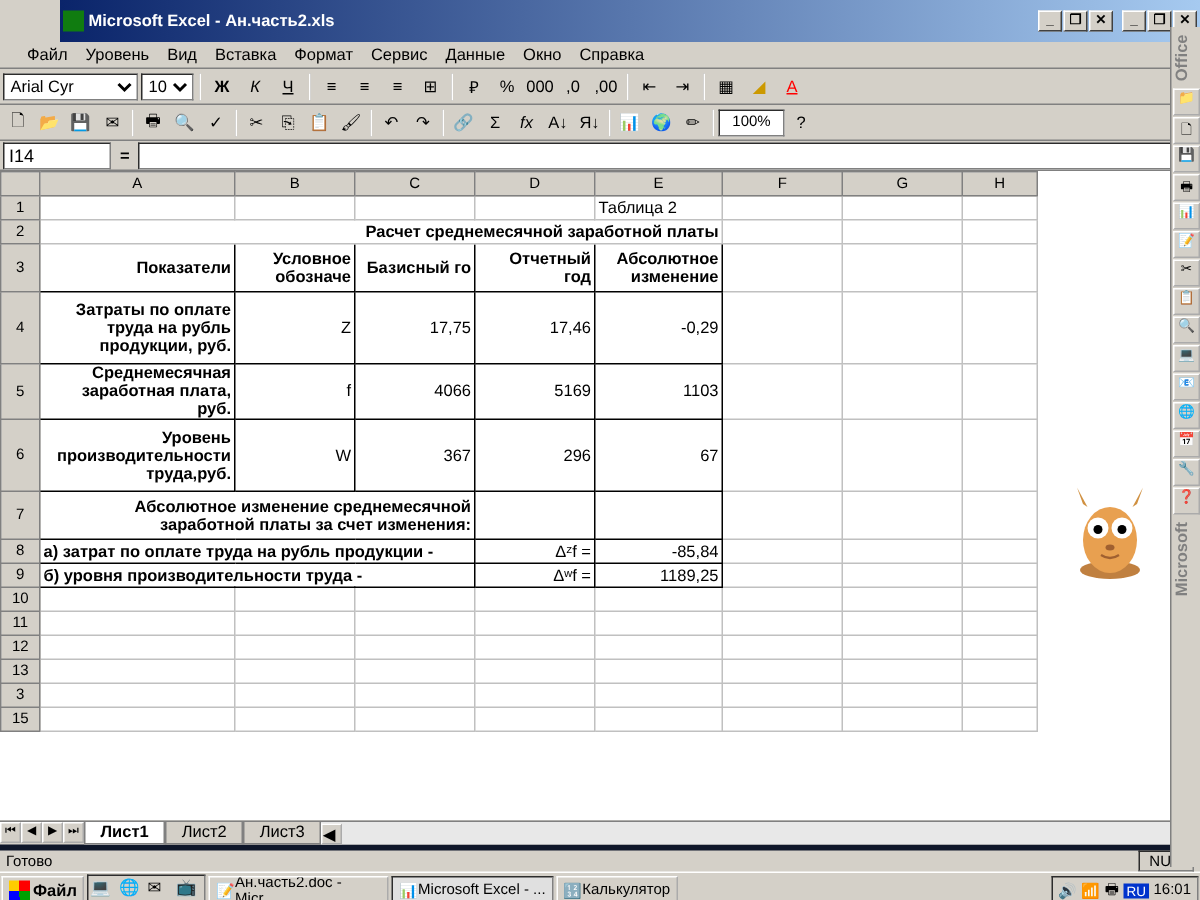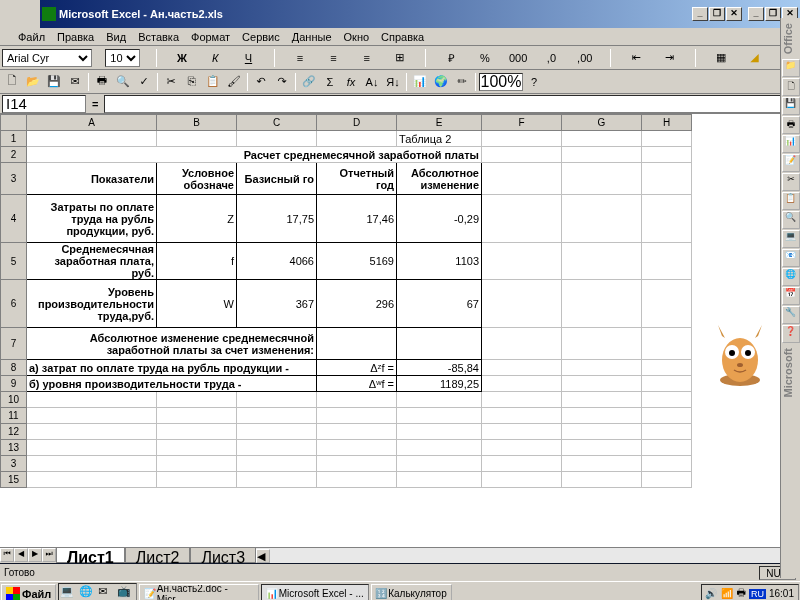--- a/index.html
+++ b/index.html
@@ -7,32 +7,32 @@
 
 .titlebar { background: linear-gradient(to right, #0a246a, #a6caf0); height: 28px; display: flex; align-items: center; padding: 0 2px; color: white; font-weight: bold; margin-left: 40px; }
 .titlebar .icon { width: 14px; height: 14px; background: #107c10; margin-right: 3px; }
 .titlebar .title { flex: 1; font-size: 11px; }
 .titlebar .btns { display: flex; gap: 1px; }
 .titlebar .btn { width: 16px; height: 14px; background: #d4d0c8; border: 1px solid #fff; border-right-color: #404040; border-bottom-color: #404040; font-size: 9px; text-align: center; line-height: 11px; color: black; cursor: pointer; }
 
 .menubar { background: #d4d0c8; height: 18px; display: flex; align-items: center; border-bottom: 1px solid #808080; padding-left: 12px; }
 .menubar .mi { padding: 1px 6px; cursor: pointer; }
 
-.fmtbar { background: #d4d0c8; height: 24px; display: flex; align-items: center; gap: 2px; padding: 1px 2px; border-bottom: 1px solid #808080; justify-content: space-between; }
+.fmtbar { background: #d4d0c8; height: 24px; display: flex; align-items: center; gap: 2px; padding: 1px 2px; border-bottom: 1px solid #808080; }
 .fmtbar select { font-size: 11px; height: 18px; background: white; border: 1px inset #808080; }
 .fmtbar .fontname { width: 90px; }
 .fmtbar .fontsize { width: 35px; }
 .tbtn { width: 20px; height: 20px; border: 1px solid #d4d0c8; display: inline-flex; align-items: center; justify-content: center; cursor: pointer; font-size: 11px; }
 .sep { width: 1px; height: 18px; background: #808080; border-right: 1px solid #fff; margin: 0 2px; }
 
 .stdbar { background: #d4d0c8; height: 24px; display: flex; align-items: center; gap: 1px; padding: 1px 2px; border-bottom: 1px solid #808080; }
-.zoombox { width: 44px; height: 18px; font-size: 16px; background: white; border: 1px inset #808080; text-align: center; }
+.zoombox { width: 44px; height: 18px; font-size: 10px; background: white; border: 1px inset #808080; text-align: center; }
 
 .fxbar { background: #d4d0c8; height: 20px; display: flex; align-items: center; border-bottom: 1px solid #808080; }
-.namebox { width: 84px; height: 18px; background: white; border: 1px inset #808080; font-size: 15px; padding: 1px 3px; margin-left: 2px; }
+.namebox { width: 72px; height: 18px; background: white; border: 1px inset #808080; font-size: 12px; padding: 1px 3px; margin-left: 2px; }
 .fxeq { padding: 0 6px; font-weight: bold; }
 .fxinput { flex: 1; height: 18px; background: white; border: 1px inset #808080; margin-right: 2px; }
 
 .gridarea { display: flex; height: 433px; background: white; }
 .gridmain { flex: 1; overflow: hidden; position: relative; }
 .sheet { border-collapse: collapse; font-size: 10px; }
 .sheet th { background: #d4d0c8; border: 1px solid #808080; font-weight: normal; font-size: 10px; color: black; height: 16px; text-align: center; }
 .sheet th.rh { width: 26px; }
 .sheet th.ch { width: 80px; }
 .sheet td { border: 1px solid #c0c0c0; padding: 0 2px; height: 16px; font-size: 11px; font-family: 'Arial', sans-serif; text-align: left; vertical-align: middle; }
@@ -46,26 +46,26 @@
 .vscroll .thumb { height: 40px; background: #d4d0c8; border: 1px outset #fff; margin-top: 2px; }
 .vscroll .track { height: calc(100% - 28px); background: #e8e8e8; }
 
 .rsidebar { width: 20px; background: #d4d0c8; border-left: 1px solid #808080; display: flex; flex-direction: column; gap: 1px; padding: 1px; height: 560px; position: absolute; right: 0; top: 18px; }
 .rsidebar .rbtn { width: 18px; height: 18px; border: 1px outset #fff; background: #d4d0c8; font-size: 9px; text-align: center; cursor: pointer; }
 .office-lbl { writing-mode: vertical-rl; font-size: 11px; color: #808080; font-weight: bold; padding: 4px 0; transform: rotate(180deg); }
 
 .tabstrip { height: 16px; display: flex; background: #d4d0c8; border-top: 1px solid #808080; }
 .tabnav { display: flex; }
 .tabnav .nbtn { width: 14px; height: 14px; border: 1px outset #fff; font-size: 8px; text-align: center; cursor: pointer; }
-.tab { padding: 1px 10px; background: #d4d0c8; border: 1px solid #808080; border-top: none; font-size: 16px; cursor: pointer; }
+.tab { padding: 1px 10px; background: #d4d0c8; border: 1px solid #808080; border-top: none; font-size: 11px; cursor: pointer; }
 .tab.active { background: white; font-weight: bold; }
 .hscroll { flex: 1; background: #e8e8e8; display: flex; align-items: center; }
 .hscroll .sbtn { width: 14px; height: 14px; background: #d4d0c8; border: 1px outset #fff; }
 
-.statusbar { height: 18px; background: #d4d0c8; border-top: 1px solid #0f172a; display: flex; align-items: center; font-size: 10px; padding: 0 4px; }
+.statusbar { height: 18px; background: #d4d0c8; border-top: 4px solid #0f172a; display: flex; align-items: center; font-size: 10px; padding: 0 4px; }
 .statusbar .stxt { flex: 1; }
 .statusbar .ind { border: 1px inset #808080; padding: 0 6px; margin-left: 2px; height: 14px; line-height: 13px; }
 
 .taskbar { height: 24px; background: #d4d0c8; border-top: 1px solid #fff; display: flex; align-items: center; padding: 1px; gap: 2px; }
 .startbtn { height: 20px; padding: 0 4px; border: 1px outset #fff; display: flex; align-items: center; font-weight: bold; font-size: 11px; cursor: pointer; }
 .startbtn .winlogo { width: 14px; height: 14px; margin-right: 2px; background: conic-gradient(#ff0000 0 25%, #00a000 25% 50%, #0000ff 50% 75%, #ffcc00 75% 100%); }
 .ql { display: flex; gap: 1px; border: 1px inset #808080; padding: 1px; }
 .ql .qlb { width: 18px; height: 18px; cursor: pointer; }
 .taskbtn { height: 20px; border: 1px outset #fff; padding: 0 4px; font-size: 10px; display: flex; align-items: center; max-width: 120px; overflow: hidden; cursor: pointer; }
 .taskbtn.active { border: 1px inset #808080; background: #e0e0e0; }
@@ -87,21 +87,21 @@
     <div class="btn">✕</div>
     <div style="width:4px"></div>
     <div class="btn">_</div>
     <div class="btn">❐</div>
     <div class="btn">✕</div>
   </div>
 </div>
 
 <div class="menubar">
   <span class="mi">Файл</span>
-  <span class="mi">Правка</span>
+  <span class="mi">Уровень</span>
   <span class="mi">Вид</span>
   <span class="mi">Вставка</span>
   <span class="mi">Формат</span>
   <span class="mi">Сервис</span>
   <span class="mi">Данные</span>
   <span class="mi">Окно</span>
   <span class="mi">Справка</span>
 </div>
 
 <div class="fmtbar">

